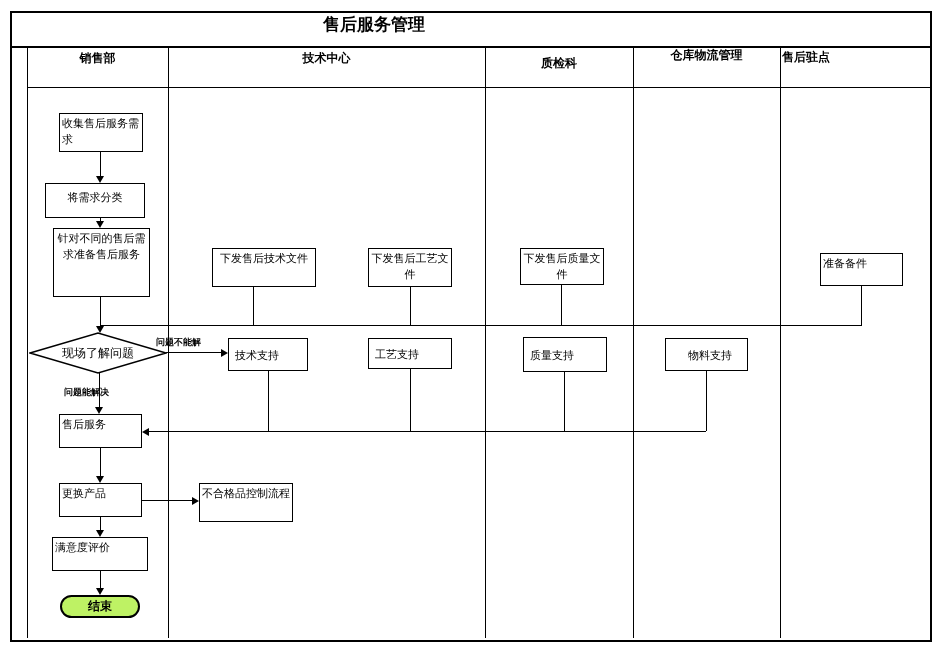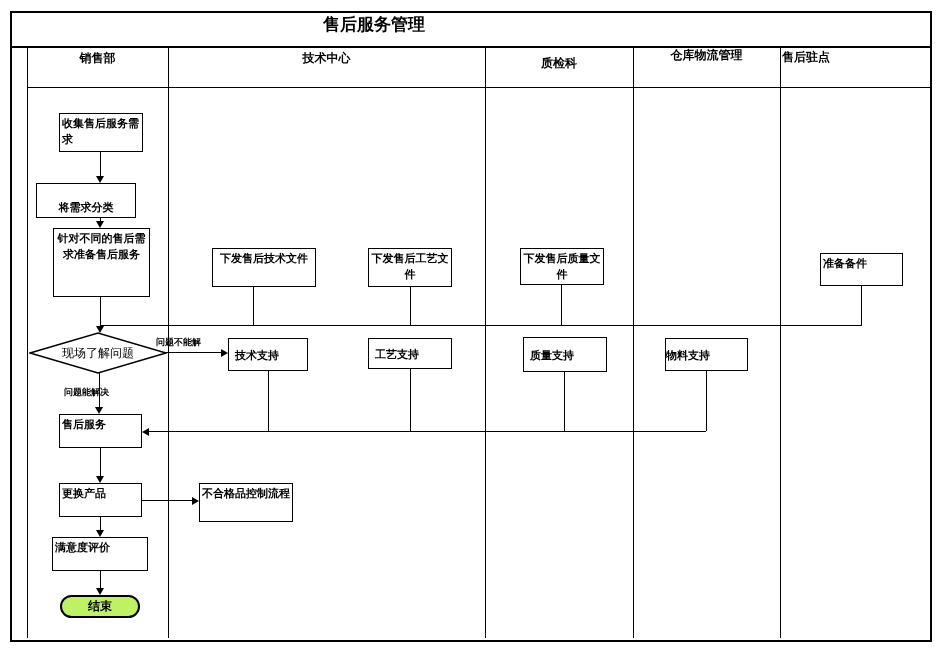--- a/index.html
+++ b/index.html
@@ -5,21 +5,21 @@
   html,body{margin:0;padding:0;background:#fff;}
   #canvas{position:relative;width:944px;height:656px;background:#fff;
           font-family:"Liberation Sans","DejaVu Sans",sans-serif;overflow:hidden;}
   .frame{position:absolute;border:2px solid #000;background:transparent;}
   .hline{position:absolute;height:1px;background:#000;}
   .hline2{position:absolute;height:2px;background:#000;}
   .vline{position:absolute;width:1px;background:#000;}
   .title{position:absolute;text-align:center;font-weight:bold;font-size:17px;color:#000;}
   .lane-label{position:absolute;font-weight:bold;font-size:12px;color:#000;text-align:center;}
   .box{position:absolute;border:1px solid #000;background:#fff;color:#000;
-       font-weight:bold;font-size:11px;line-height:16px;box-sizing:border-box;
+       font-weight:normal;font-size:11px;line-height:16px;box-sizing:border-box;
        padding:1px 2px;overflow:hidden;}
   .tc{text-align:center;}
   .mid{display:flex;align-items:center;}
   .pill{position:absolute;border:2px solid #000;border-radius:12px;background:#bef264;
         display:flex;align-items:center;justify-content:center;
         font-weight:bold;font-size:12px;color:#000;box-sizing:border-box;}
   .edge-label{position:absolute;font-weight:bold;font-size:9px;color:#000;white-space:nowrap;}
   .dtext{position:absolute;display:flex;align-items:center;justify-content:center;
          font-weight:normal;font-size:12px;color:#000;}
   .arr-d{position:absolute;width:0;height:0;border-left:4px solid transparent;
@@ -84,37 +84,37 @@
   <div class="vline" style="left:564px;top:372px;height:59px;"></div>
   <div class="vline" style="left:706px;top:371px;height:60px;"></div>
 
   <div class="hline" style="left:142px;top:500px;width:50px;"></div>
   <div class="arr-r" style="left:192px;top:497px;"></div>
 
   <div class="edge-label" style="left:156px;top:336px;">问题不能解</div>
   <div class="edge-label" style="left:64px;top:386px;">问题能解决</div>
 
   <div class="box" style="left:59px;top:113px;width:84px;height:39px;">收集售后服务需求</div>
-  <div class="box tc" style="left:36px;top:183px;width:100px;height:35px;padding-top:15px;">将需求分类</div>
+  <div class="box tc" style="left:45px;top:183px;width:100px;height:35px;padding-top:5px;">将需求分类</div>
   <div class="box tc" style="left:53px;top:228px;width:97px;height:69px;">针对不同的售后需求准备售后服务</div>
 
   <svg width="138" height="42" style="position:absolute;left:29px;top:332px;">
     <polygon points="1,21 69,1 137,21 69,41" fill="#ffffff" stroke="#000000" stroke-width="1.5"></polygon>
   </svg>
   <div class="dtext" style="left:29px;top:332px;width:138px;height:42px;">现场了解问题</div>
 
   <div class="box tc" style="left:212px;top:248px;width:104px;height:39px;">下发售后技术文件</div>
   <div class="box tc" style="left:368px;top:248px;width:84px;height:39px;">下发售后工艺文件</div>
   <div class="box tc" style="left:520px;top:248px;width:84px;height:37px;">下发售后质量文件</div>
   <div class="box" style="left:820px;top:253px;width:83px;height:33px;">准备备件</div>
 
   <div class="box mid" style="left:228px;top:338px;width:80px;height:33px;padding-left:6px;">技术支持</div>
   <div class="box mid" style="left:368px;top:338px;width:84px;height:31px;padding-left:6px;">工艺支持</div>
   <div class="box mid" style="left:523px;top:337px;width:84px;height:35px;padding-left:6px;">质量支持</div>
-  <div class="box mid" style="left:665px;top:338px;width:83px;height:33px;padding-left:0;">物料支持</div>
+  <div class="box mid" style="left:665px;top:338px;width:83px;height:33px;padding-left:22px;">物料支持</div>
 
   <div class="box" style="left:59px;top:414px;width:83px;height:34px;">售后服务</div>
   <div class="box" style="left:59px;top:483px;width:83px;height:34px;">更换产品</div>
   <div class="box" style="left:199px;top:483px;width:94px;height:39px;">不合格品控制流程</div>
   <div class="box" style="left:52px;top:537px;width:96px;height:34px;">满意度评价</div>
   <div class="pill" style="left:60px;top:595px;width:80px;height:23px;">结束</div>
 
 </div>
 
 </body></html>

